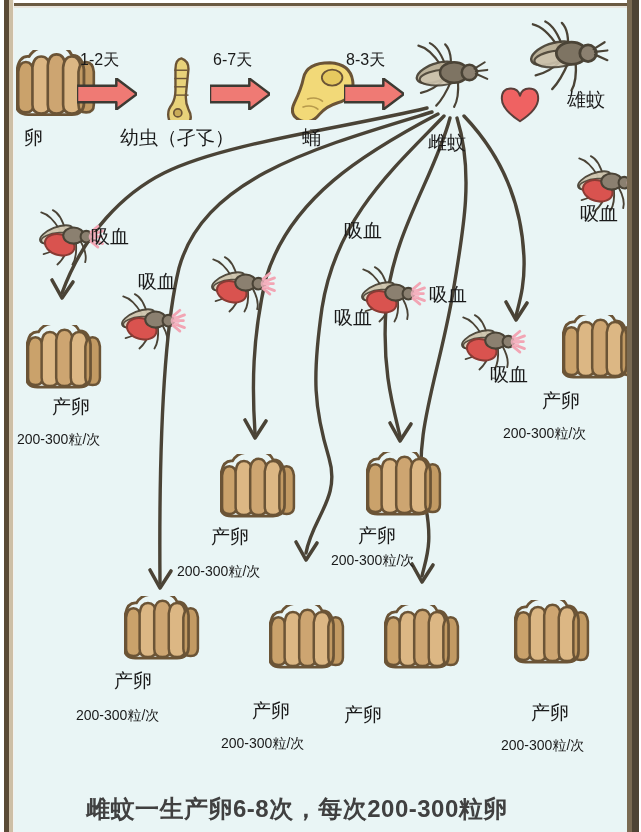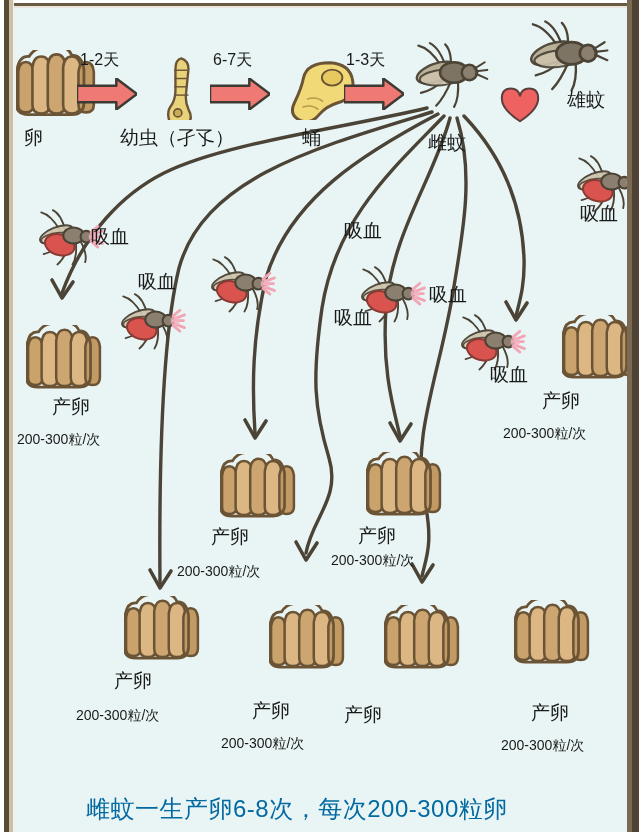--- a/index.html
+++ b/index.html
@@ -19,21 +19,21 @@
     background:linear-gradient(to bottom,#ffffff 0 3px,#6b5a42 3px 6px,#e9e5dd 6px 8px);}
   #canvas{position:absolute;left:14px;top:8px;width:613px;height:824px;
     background:#e9f5f5;overflow:hidden;}
 
   .lbl{position:absolute;color:#1a1a1a;white-space:nowrap;line-height:1;}
   .lbl-stage{font-size:19px;}
   .lbl-days{font-size:16px;}
   .lbl-suck{font-size:19px;}
   .lbl-lay{font-size:19px;}
   .lbl-count{font-size:14px;}
-  .caption{position:absolute;font-size:24px;font-weight:normal;color:#0369a1;
+  .caption{position:absolute;font-size:24px;font-weight:bold;color:#404040;
     white-space:nowrap;letter-spacing:0.5px;}
 
   svg.layer{position:absolute;left:0;top:0;width:613px;height:824px;overflow:visible;}
   .art{position:absolute;}
 </style>
 </head>
 <body>
 
 <div id="page">
 
@@ -184,21 +184,21 @@
     <div class="lbl lbl-days" style="left:199px;top:44px;">6-7天</div>
 
     <svg class="art" style="left:277px;top:50px;width:64px;height:62px;" viewBox="0 0 56 54">
         <use href="#pupa"></use>
       </svg>
     <div class="lbl lbl-stage" style="left:288px;top:120px;">蛹</div>
 
     <svg class="art" style="left:330px;top:70px;width:60px;height:32px;" viewBox="0 0 58 30">
         <use href="#bigarrow"></use>
       </svg>
-    <div class="lbl lbl-days" style="left:332px;top:44px;">1-3天</div>
+    <div class="lbl lbl-days" style="left:332px;top:44px;">8-3天</div>
 
     <svg class="art" style="left:394px;top:30px;width:82px;height:74px;" viewBox="0 0 64 58">
         <use href="#mosq"></use>
       </svg>
     <div class="lbl lbl-stage" style="left:414px;top:125px;">雌蚊</div>
 
     <svg class="art" style="left:486px;top:74px;width:40px;height:44px;" viewBox="0 0 44 42">
         <use href="#heart"></use>
       </svg>
 

